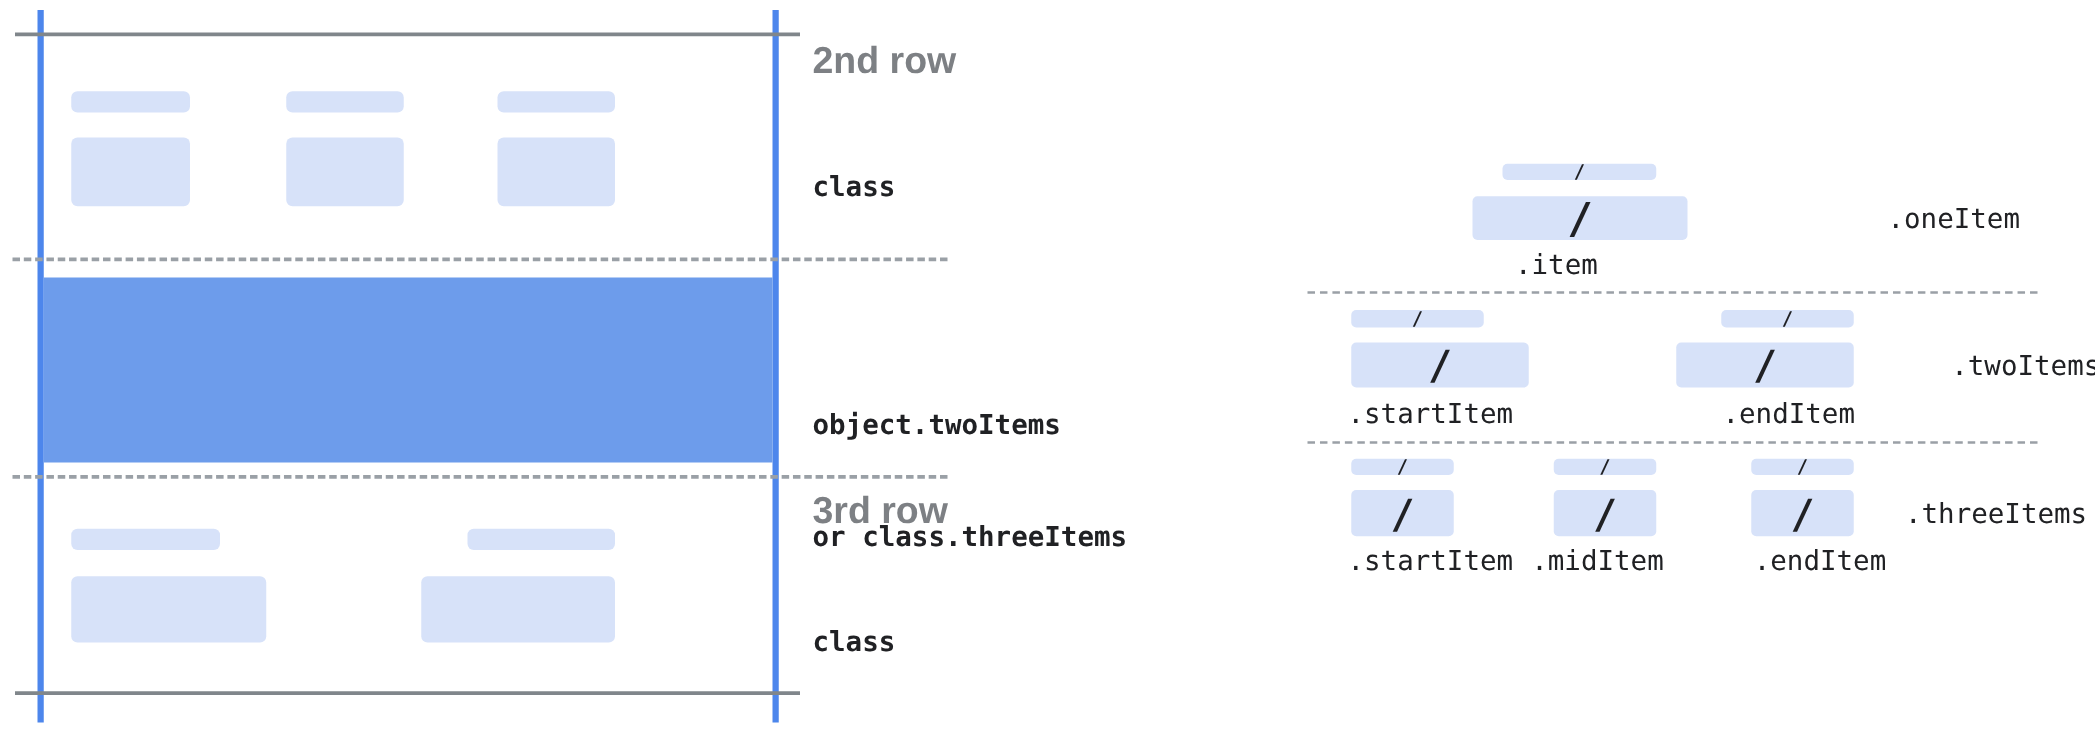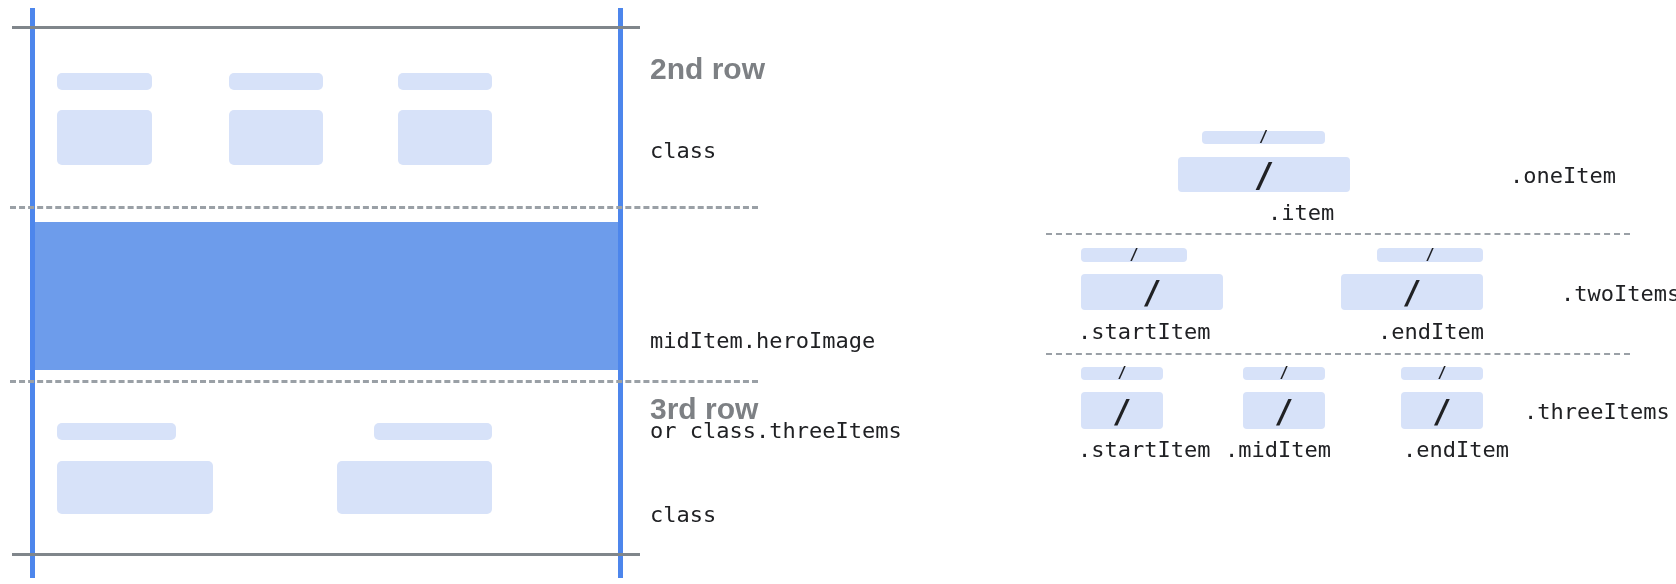--- a/index.html
+++ b/index.html
@@ -50,20 +50,21 @@
     color: #7d8084;
     white-space: nowrap;
   }
   .code {
     position: absolute;
     font-family: "DejaVu Sans Mono", monospace;
     font-size: 22px;
     line-height: 30px;
     color: #202124;
     white-space: pre;
+    font-weight: bold;
   }
   .code-label {
     position: absolute;
     font-family: "DejaVu Sans Mono", monospace;
     font-size: 22px;
     line-height: 24px;
     color: #202124;
     white-space: nowrap;
   }
 </style>
@@ -94,27 +95,27 @@
 
     <div>
       <div class="blk" style="left:57px;  top:423px; width:119px; height:17px;"></div>
       <div class="blk" style="left:57px;  top:461px; width:156px; height:53px;"></div>
       <div class="blk" style="left:374px; top:423px; width:118px; height:17px;"></div>
       <div class="blk" style="left:337px; top:461px; width:155px; height:53px;"></div>
     </div>
   </div>
 
   <div>
-    <div class="heading" style="left:650px; top:32px;margin-top:20px;">2nd row</div>
+    <div class="heading" style="left:650px; top:32px;">2nd row</div>
     <div class="code" style="left:650px; top:76px;">
       <div>class</div>
     </div>
 
     <div class="code" style="left:650px; top:266px;">
-      <div>midItem.heroImage</div>
+      <div>object.twoItems</div>
       <div>or class.threeItems</div>
     </div>
 
     <div class="heading" style="left:650px; top:392px;">3rd row</div>
     <div class="code" style="left:650px; top:440px;">
       <div>class</div>
       
       
       
     </div>
@@ -122,21 +123,21 @@
 
   <div>
 
     <div>
       <div class="slashbar slash-sm" style="left:1202px; top:131px; width:123px; height:13px;">
         <span>/</span>
       </div>
       <div class="slashbar slash-xl" style="left:1178px; top:157px; width:172px; height:35px;">
         <span>/</span>
       </div>
-      <div class="code-label" style="left:1268px; top:201px;">.item</div>
+      <div class="code-label" style="left:1212px; top:201px;">.item</div>
       <div class="code-label" style="left:1510px; top:164px;">.oneItem</div>
     </div>
 
     <div class="dash-thin" style="left:1046px; top:233px; width:584px;"></div>
 
     <div>
       <div class="slashbar slash-sm" style="left:1081px; top:248px; width:106px; height:14px;">
         <span>/</span>
       </div>
       <div class="slashbar slash-lg" style="left:1081px; top:274px; width:142px; height:36px;">

